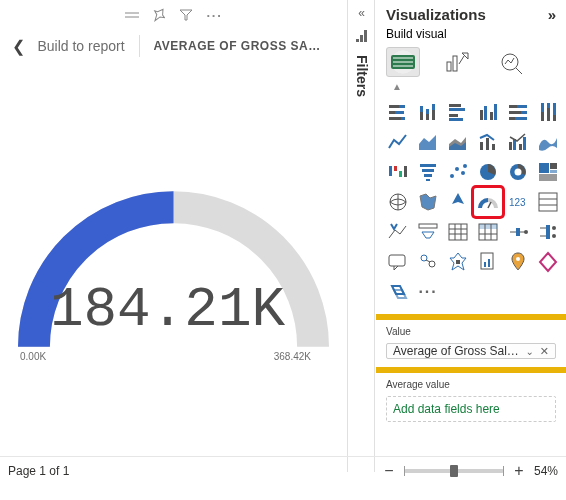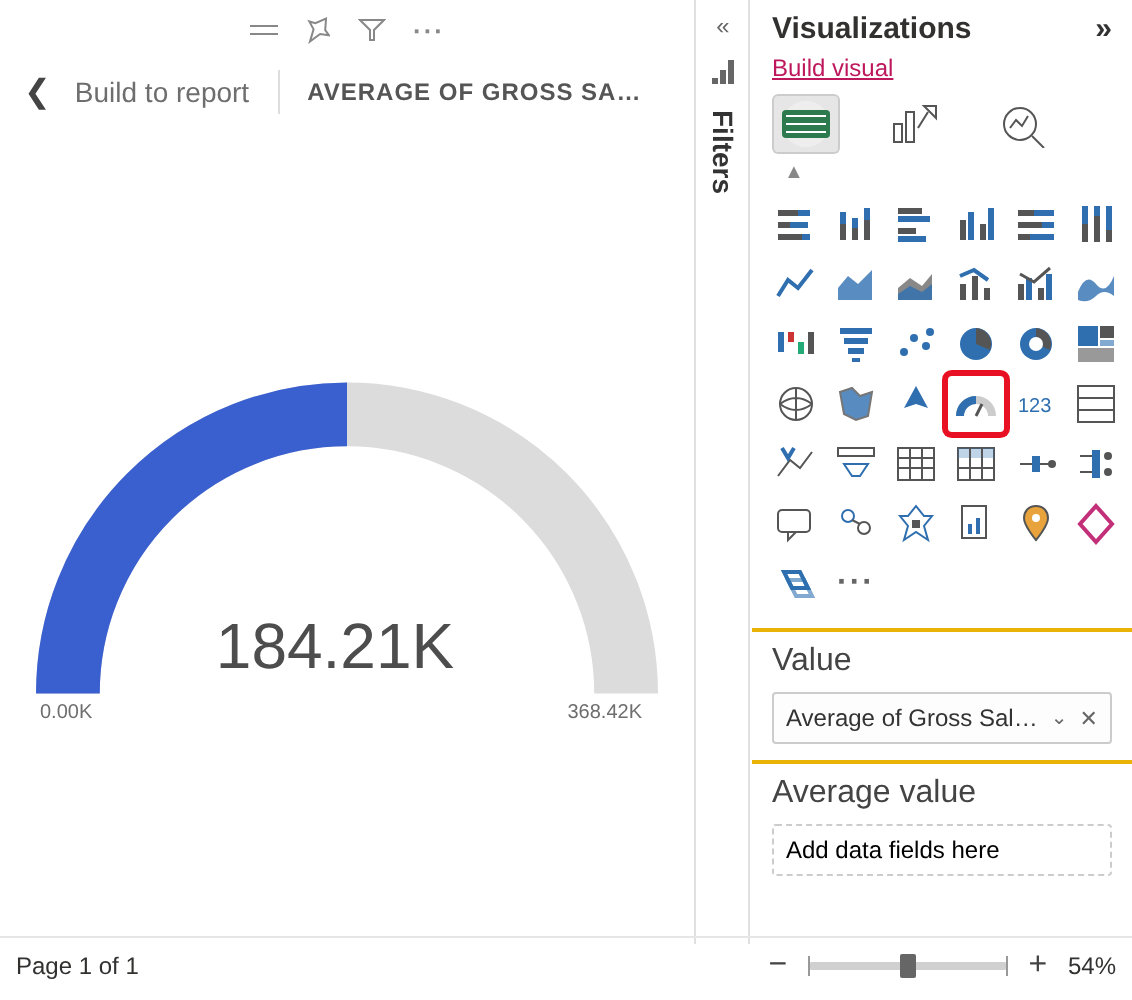--- a/index.html
+++ b/index.html
@@ -50,33 +50,34 @@
     left: 18px; right: 18px;
     top: 186px;
     height: 170px;
   }
   .gauge-svg { width: 100%; height: 170px; display:block; }
   .gauge-value {
     position: absolute;
     left: 0; right: 12px;
     bottom: 14px;
     text-align: center;
-    font-size: 32px;
+    font-size: 56px;
     font-weight: 300;
     color: #4d4d4d;
+    font-family: Liberation Mono, monospace;
   }
   .gauge-min, .gauge-max {
     position: absolute;
     bottom: -6px;
     font-size: 10px;
     color: #6e6e6e;
     text-align: right;
   }
   .gauge-min { left: 2px; }
-  .gauge-max { right: 8px; }
+  .gauge-max { right: 18px; }
 
   
   .filters-tab {
     position: absolute;
     left: 349px; top: 0;
     width: 26px; height: 472px;
     border-right: 1px solid #e0e0e0;
     background: #fff;
     display: flex;
     flex-direction: column;
@@ -101,21 +102,21 @@
     background: #fff;
     display: flex;
     flex-direction: column;
   }
   .vis-head {
     display: flex; align-items: center;
     padding: 6px 10px 2px 10px;
   }
   .vis-head h2 { font-size: 15px; font-weight: 600; flex: 1; }
   .chev-right { font-size: 15px; font-weight: 700; color: #333; }
-  .build-label { font-size: 12px; color: #be185d; padding: 2px 10px 6px 10px; text-decoration: underline; }
+  .build-label { font-size: 12px; color: #000000; padding: 2px 10px 6px 10px; }
   .mode-row {
     display: flex; gap: 20px;
     padding: 0 10px 6px 10px;
   }
   .mode-btn {
     width: 34px; height: 30px;
     display:flex; align-items:center; justify-content:center;
     border-radius: 3px;
     color: #444;
   }
@@ -143,53 +144,53 @@
     display:flex; align-items:center; justify-content:center;
     border-radius: 2px;
     cursor: pointer;
   }
   .viz-cell svg { display:block; }
   .viz-cell.selected { box-shadow: 0 0 0 3px #e81123; }
   .viz-ellipsis { font-size: 16px; color:#666; font-weight:700; letter-spacing:1px; }
 
   .field-section {
     padding: 6px 10px 2px 10px;
-    font-size: 16px; color: #444;
-    border-top: 2px solid #eab308;
+    font-size: 10px; color: #444;
+    border-top: 6px solid #eab308;
     margin-top: 4px;
   }
   .field-box {
     margin: 4px 10px;
     border: 1px solid #ccc;
     border-radius: 2px;
-    height: 26px;
+    height: 16px;
     display:flex; align-items:center;
     padding: 0 6px;
     font-size: 12px;
     color: #333;
     background: #fdfdfd;
     gap: 6px;
   }
   .field-box .fname { flex:1; white-space:nowrap; overflow:hidden; text-overflow:ellipsis; }
   .field-box .chev { font-size:10px; color:#666; }
   .field-box .x { font-size:11px; color:#666; cursor:pointer; }
   .field-placeholder {
     margin: 4px 10px;
     border: 1px dashed #ccc;
     border-radius: 2px;
     height: 26px;
     display:flex; align-items:center;
     padding: 0 6px;
     font-size: 12px;
-    color: #000000;
+    color: #15803d;
   }
 
   
   .footer {
-    position: absolute; left:0; bottom:4px;
+    position: absolute; left:0; bottom:16px;
     width: 566px; height: 28px;
     border-top: 1px solid #e6e6e6;
     display:flex; align-items:center;
     padding: 0 8px;
     gap: 10px;
     font-size: 12px;
   }
   .footer .spacer { flex:1; }
   .zoom-group { display:flex; align-items:center; gap:8px; }
   .slider {

